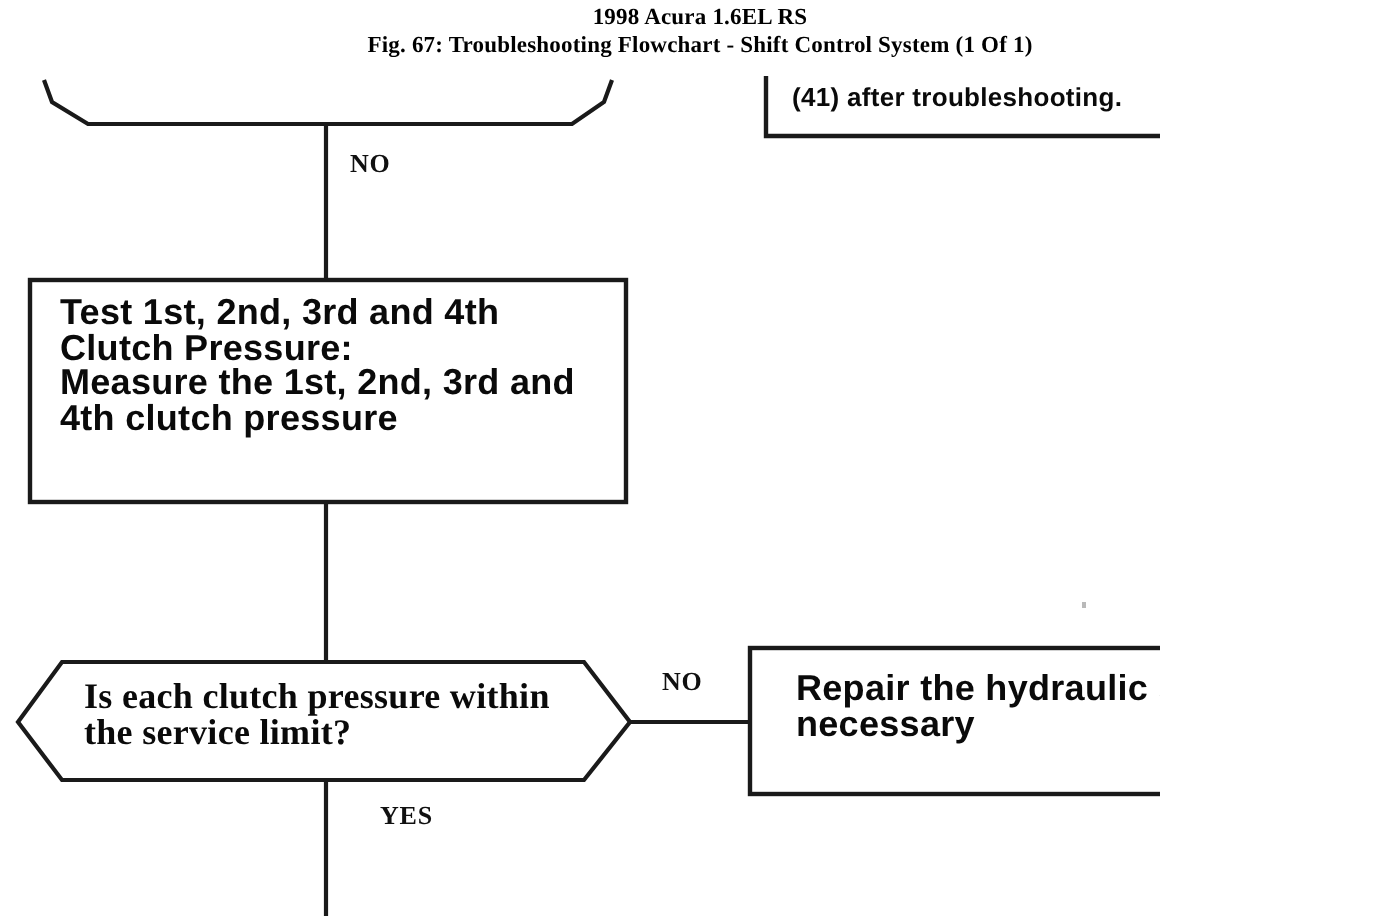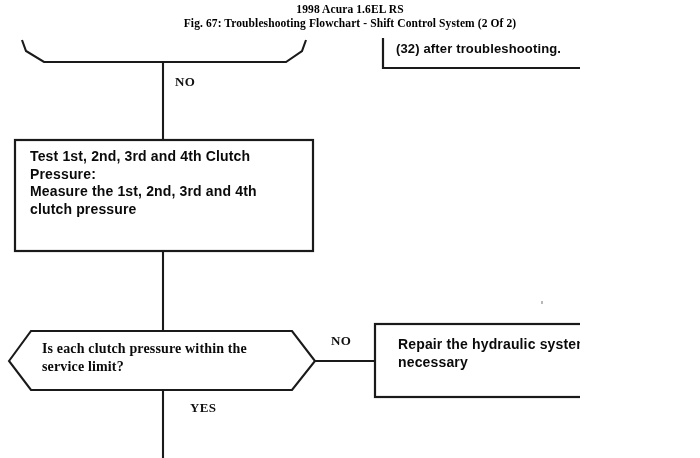--- a/index.html
+++ b/index.html
@@ -48,21 +48,21 @@
     left: 0;
     top: 0;
   }
 
   
   .node-text {
     position: absolute;
     font-family: "Liberation Sans", sans-serif;
     font-weight: bold;
     color: #0a0a0a;
-    font-size: 14px;
+    font-size: 18px;
     line-height: 17.5px;
     letter-spacing: 0.15px;
     white-space: pre-line;
   }
   .edge-label {
     position: absolute;
     font-family: Liberation Serif, serif;
     font-weight: bold;
     font-size: 13px;
     color: #101010;
@@ -86,21 +86,21 @@
     background: #b9b9b9;
   }
 </style>
 </head>
 <body>
 
 <div id="page">
 
   <div class="header">
     <div class="hdr-line hdr-1">1998 Acura 1.6EL RS</div>
-    <div class="hdr-line hdr-2">Fig. 67: Troubleshooting Flowchart - Shift Control System (2 Of 2)</div>
+    <div class="hdr-line hdr-2">Fig. 67: Troubleshooting Flowchart - Shift Control System (1 Of 1)</div>
   </div>
 
   <div class="flow">
     <svg width="700" height="458" viewBox="0 0 700 458">
 
       <g stroke="#1a1a1a" fill="none" stroke-linejoin="miter" stroke-linecap="butt">
 
         <path d="M 22 40 L 26 51 L 44 62 L 286 62 L 302 51 L 306 40" stroke-width="2.1"></path>
 
         <path d="M 383 38 L 383 68 L 683 68 L 683 38" stroke-width="2.2"></path>
@@ -117,21 +117,21 @@
 
         <rect x="375" y="324" width="308" height="73" stroke-width="2.2"></rect>
 
         <line x1="163" y1="390" x2="163" y2="458" stroke-width="2.1"></line>
       </g>
     </svg>
 
     <div class="speck" style="left:541px; top:301px;"></div>
   </div>
 
-  <div class="node-text" id="topright-text">(32) after troubleshooting.</div>
+  <div class="node-text" id="topright-text">(41) after troubleshooting.</div>
 
   <div class="node-text" id="test-box-text">Test 1st, 2nd, 3rd and 4th Clutch Pressure:
 Measure the 1st, 2nd, 3rd and 4th clutch pressure</div>
 
   <div class="node-text" id="decision-text">Is each clutch pressure within the service limit?</div>
 
   <div class="node-text" id="repair-box-text">Repair the hydraulic system as necessary</div>
 
   <div class="edge-label" id="label-no-top">NO</div>
 

